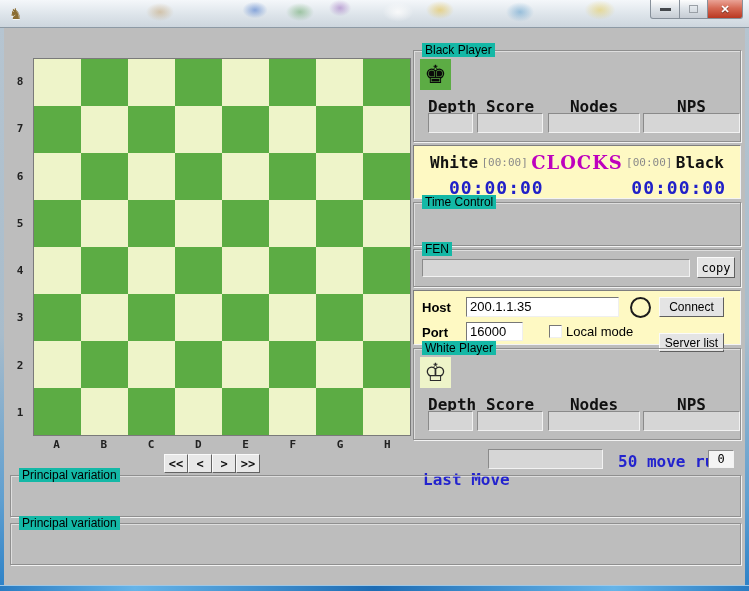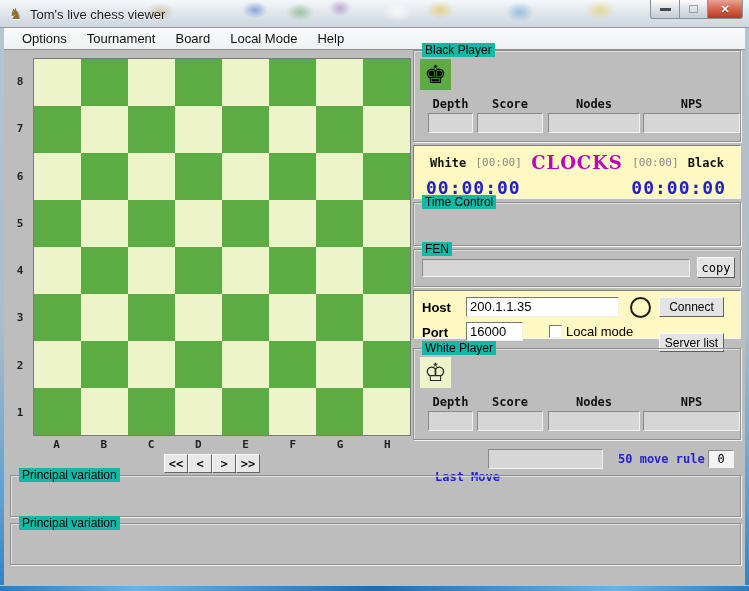--- a/index.html
+++ b/index.html
@@ -90,82 +90,74 @@
   .group-label { position:absolute; top:-8px; left:8px; background:#14b8a6;
     padding:0 3px; font-size:12px; color:#000; line-height:14px; white-space:nowrap; }
   .sunken-panel { position:absolute; border:1px solid; border-color:#7e7e7e #f4f4f4 #f4f4f4 #7e7e7e;
     background:#fef9c3; }
   .field { background:#d6d6d6; border:1px solid; border-color:#8a8a8a #f2f2f2 #f2f2f2 #8a8a8a; }
   .white-input { background:#fff; border:1px solid; border-color:#777 #efefef #efefef #777;
     font-size:13px; color:#000; padding:1px 3px; font-family:"Liberation Sans", sans-serif; }
   .btn { background:#e4e4e4; border:1px solid; border-color:#fafafa #5f5f5f #5f5f5f #fafafa;
     font-size:12px; color:#000; display:flex; align-items:center; justify-content:center;
     cursor:pointer; }
-  .mono-label { font-family:"DejaVu Sans Mono", monospace; font-weight:bold; font-size:12px; color:#111; }
+  .mono-label { font-family:"DejaVu Sans Mono", monospace; font-weight:bold; font-size:16px; color:#111; }
   .blue { color:var(--blue_label); }
   
   .player-icon { position:absolute; left:6px; top:8px; width:31px; height:31px;
     display:flex; align-items:center; justify-content:center; font-size:25px; line-height:31px; }
   .stats-row { position:absolute; left:14px; top:46px; display:flex; }
   .stat-col { display:flex; flex-direction:column; }
   .stat-col .mono-label { text-align:center; height:15px; }
   .stat-col .field { height:20px; margin-top:1px; }
   .col1{width:45px;margin-right:4px;} .col2{width:66px;margin-right:5px;}
   .col3{width:92px;margin-right:3px;} .col4{width:97px;}
   
   .clock-head { display:flex; justify-content:space-between; align-items:center;
     padding:6px 16px 0 16px; }
   .clock-bracket { font-family:"DejaVu Sans Mono", monospace; font-size:11px; color:#8a8a8a; }
   .clocks-title { font-family:"DejaVu Serif", "Liberation Serif", serif; font-weight:bold;
     font-size:18px; color:var(--magenta); letter-spacing:1px; }
   .clock-times { display:flex; justify-content:space-between; padding:4px 14px 0 12px; }
   .clock-time { font-family:"DejaVu Sans Mono", monospace; font-weight:bold; font-size:18px;
-    color:var(--clock_blue); letter-spacing:1px; }
+    color:var(--clock_blue); letter-spacing:1px;margin-left:23px; }
   
   .statusbar { position:absolute; left:1px; top:539px; width:739px; height:18px;
     background:#fdfdfd; border:1px solid; border-color:#8e8e8e #fff #fff #8e8e8e;
     font-size:12px; color:#000; display:flex; align-items:center; padding-left:4px; }
   .checkbox { width:13px; height:13px; background:#fff; border:1px solid;
     border-color:#777 #efefef #efefef #777; cursor:pointer; }
   .indicator-circle { width:21px; height:21px; border:2px solid #1c1c1c; border-radius:50%;
     background:transparent; }
 </style>
 </head>
 <body>
 
 <div id="window">
 
   <div class="titlebar">
     <span class="app-icon">♞</span>
-    <span class="app-title">Tom's live chess viewer</span>
     <div class="caption-buttons">
       <div class="cap-btn min">
           <span class="glyph-min"></span>
         </div>
       <div class="cap-btn max">
           <span class="glyph-max"></span>
         </div>
       <div class="cap-btn close">
           <span>✕</span>
         </div>
     </div>
   </div>
   <div class="frame-left"></div>
   <div class="frame-right"></div>
   <div class="frame-bottom"></div>
 
   <div id="client">
 
-    <div class="menubar">
-      <span class="menu-item">Options</span>
-      <span class="menu-item">Tournament</span>
-      <span class="menu-item">Board</span>
-      <span class="menu-item">Local Mode</span>
-      <span class="menu-item">Help</span>
-    </div>
 
     <div class="rank-labels">
         <span>8</span>
         <span>7</span>
         <span>6</span>
         <span>5</span>
         <span>4</span>
         <span>3</span>
         <span>2</span>
         <span>1</span>
@@ -294,21 +286,21 @@
     <div class="groupbox" style="left:409px; top:174px; width:328px; height:44px;">
       <span class="group-label">Time Control</span>
     </div>
 
     <div class="groupbox" style="left:409px; top:221px; width:328px; height:38px;">
       <span class="group-label">FEN</span>
       <div class="field" style="position:absolute; left:8px; top:9px; width:268px; height:18px;"></div>
       <button class="btn" style="position:absolute; left:283px; top:7px; width:38px; height:21px; font-family:'DejaVu Sans Mono', monospace;">copy</button>
     </div>
 
-    <div class="sunken-panel" style="left:409px; top:262px; width:328px; height:49px;">
+    <div class="sunken-panel" style="left:409px; top:262px; width:328px; height:55px;">
       <span style="position:absolute; left:8px; top:9px; font-size:13px; font-weight:bold;">Host</span>
       <div class="white-input" style="position:absolute; left:52px; top:6px; width:153px; height:20px;">200.1.1.35</div>
       <div class="indicator-circle" style="position:absolute; left:216px; top:6px;"></div>
       <button class="btn" style="position:absolute; left:245px; top:6px; width:65px; height:20px;">Connect</button>
       <span style="position:absolute; left:8px; top:34px; font-size:13px; font-weight:bold;">Port</span>
       <div class="white-input" style="position:absolute; left:52px; top:31px; width:57px; height:19px;">16000</div>
       <div class="checkbox" style="position:absolute; left:135px; top:34px;"></div>
       <span style="position:absolute; left:152px; top:33px; font-size:13px;">Local mode</span>
       <button class="btn" style="position:absolute; left:245px; top:31px; width:65px; height:19px;margin-top:11px;">Server list</button>
     </div>
@@ -330,21 +322,21 @@
             <div class="field"></div>
           </div>
         <div class="stat-col col4">
             <span class="mono-label">NPS</span>
             <div class="field"></div>
           </div>
       </div>
     </div>
 
     <div style="position:absolute; left:409px; top:420px; width:328px; height:22px;">
-      <span class="mono-label blue" style="position:absolute; left:10px; top:22px;margin-left:12px;">Last Move</span>
+      <span class="mono-label blue" style="position:absolute; left:10px; top:22px;">Last Move</span>
       <div class="field" style="position:absolute; left:75px; top:1px; width:115px; height:20px;"></div>
       <span class="mono-label blue" style="position:absolute; left:205px; top:4px;">50 move rule</span>
       <div class="field" style="position:absolute; left:295px; top:2px; width:26px; height:18px; background:#f4f4f4; text-align:center; font-family:'DejaVu Sans Mono', monospace; font-size:12px; line-height:16px;">0</div>
     </div>
 
     <div class="groupbox" style="left:6px; top:447px; width:731px; height:42px;">
       <span class="group-label">Principal variation</span>
       <div style="position:absolute; inset:10px 4px 2px 4px; font-size:12px;"></div>
     </div>
     <div class="groupbox" style="left:6px; top:495px; width:731px; height:42px;">

